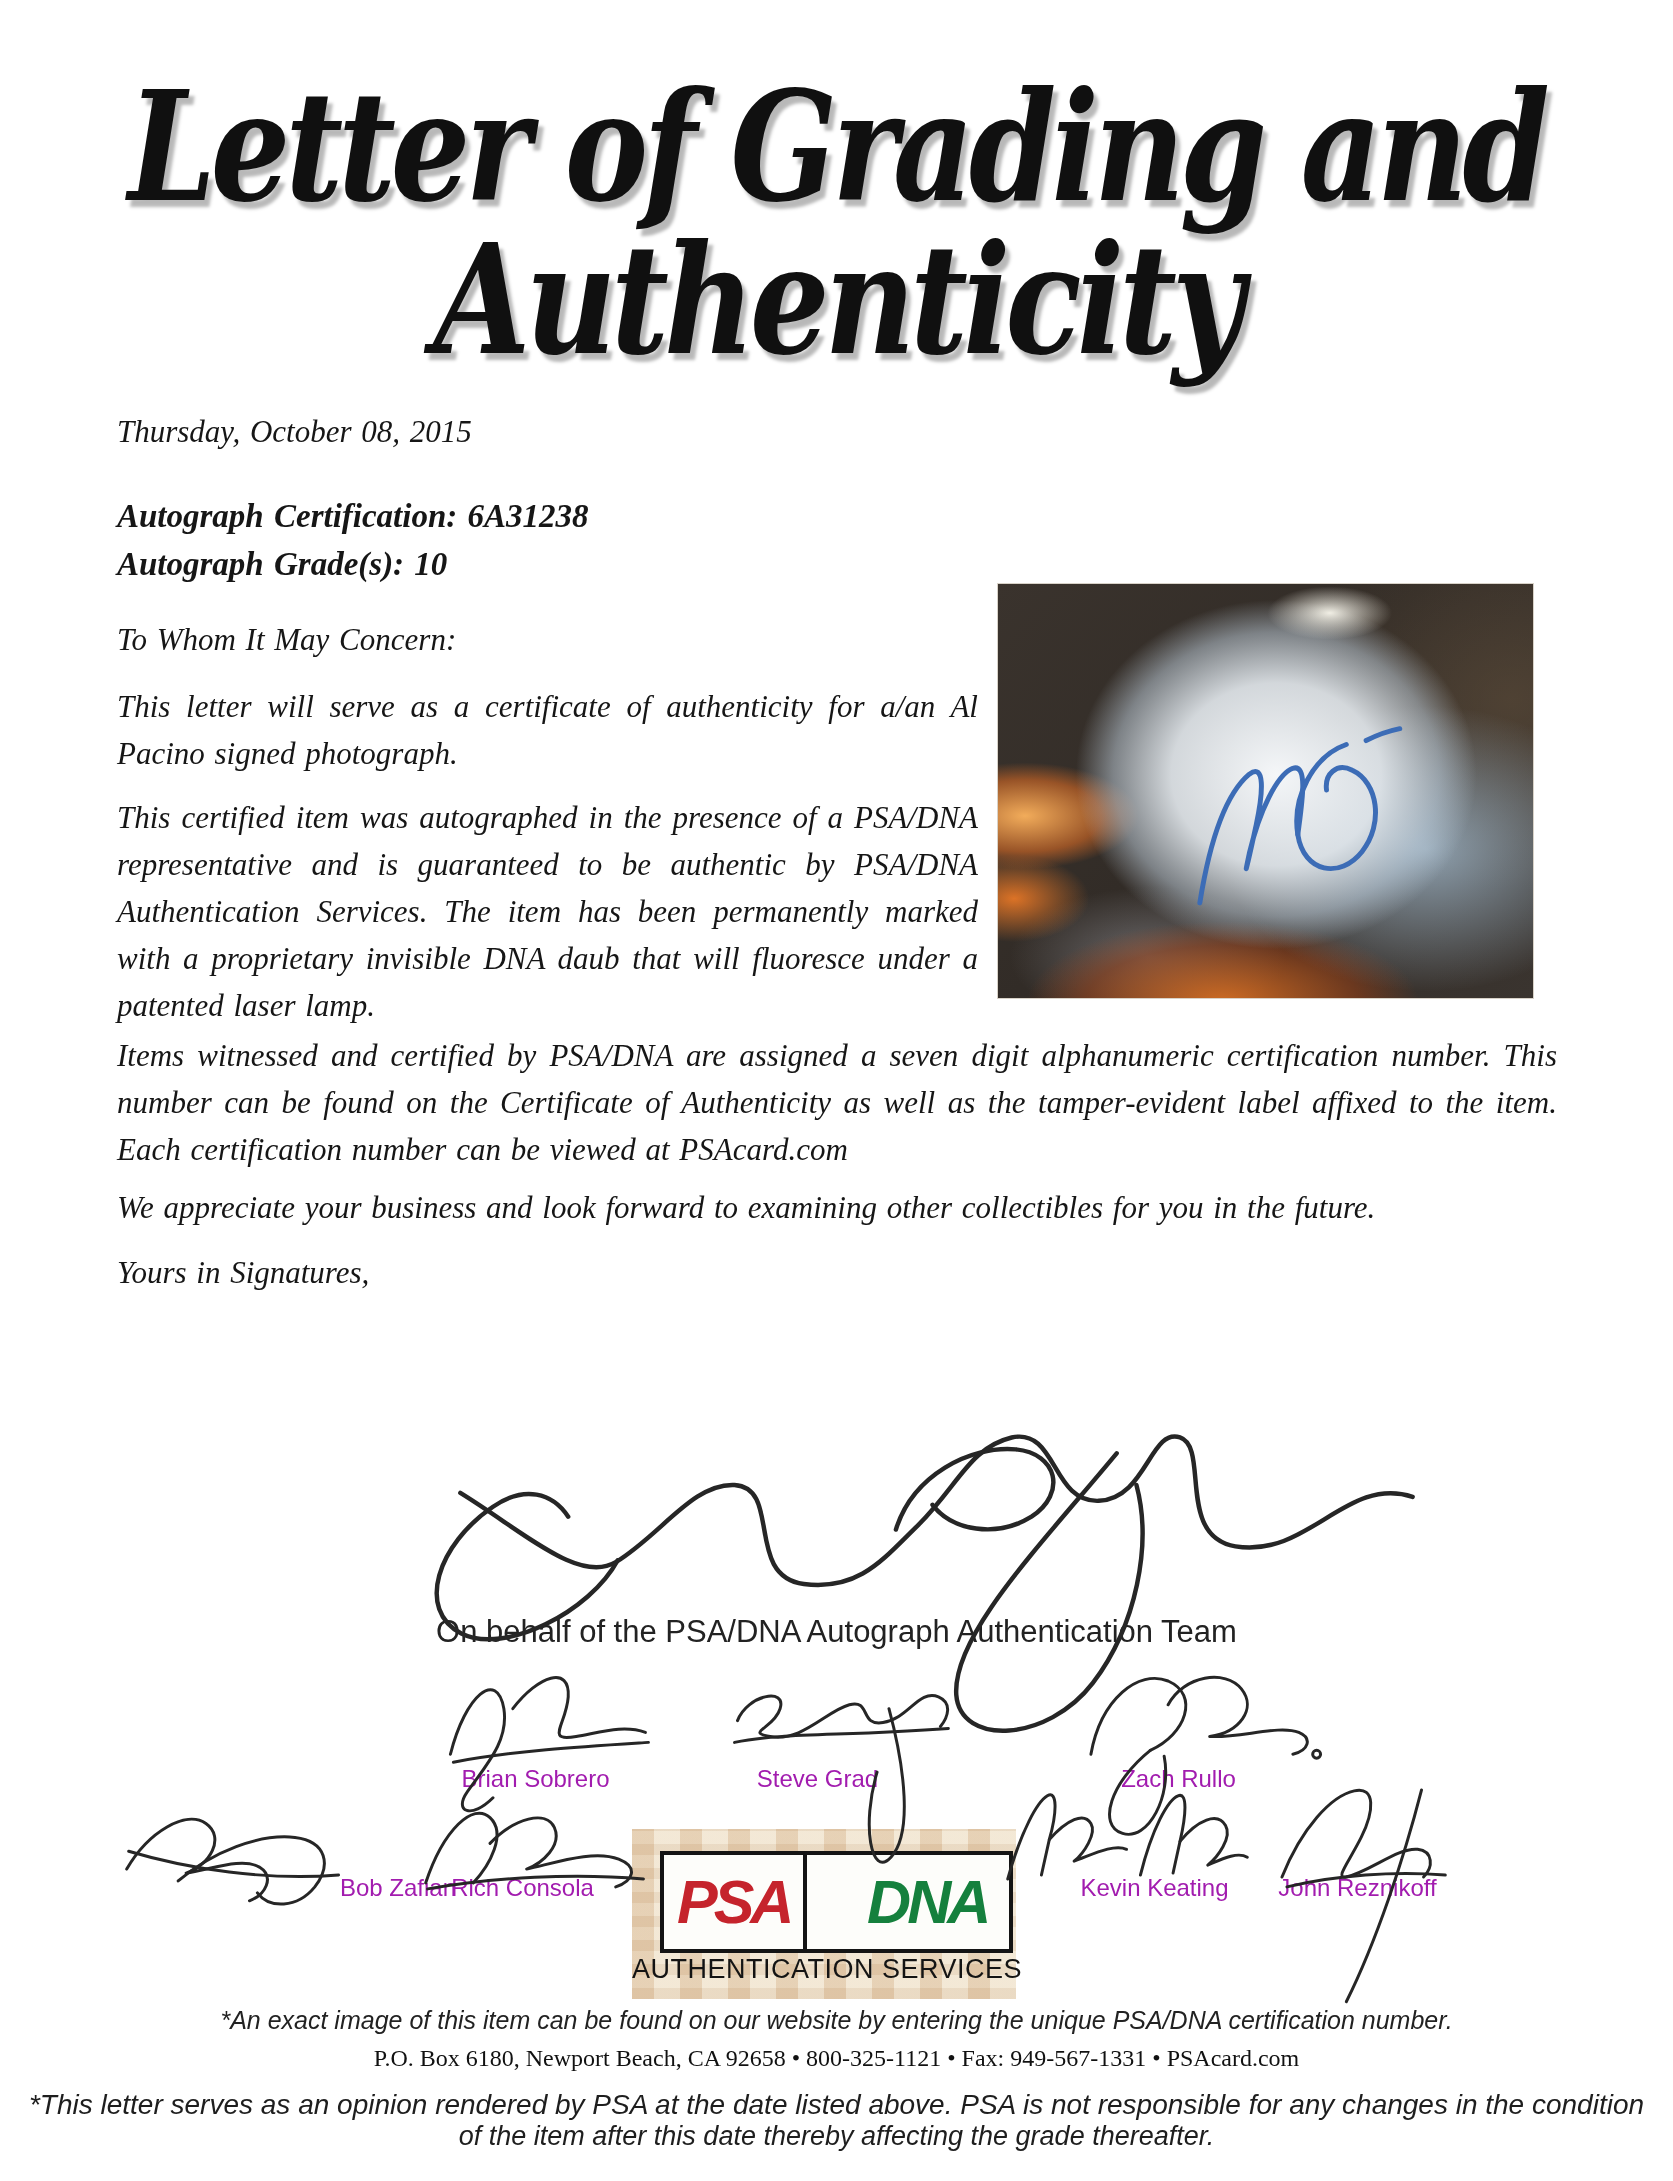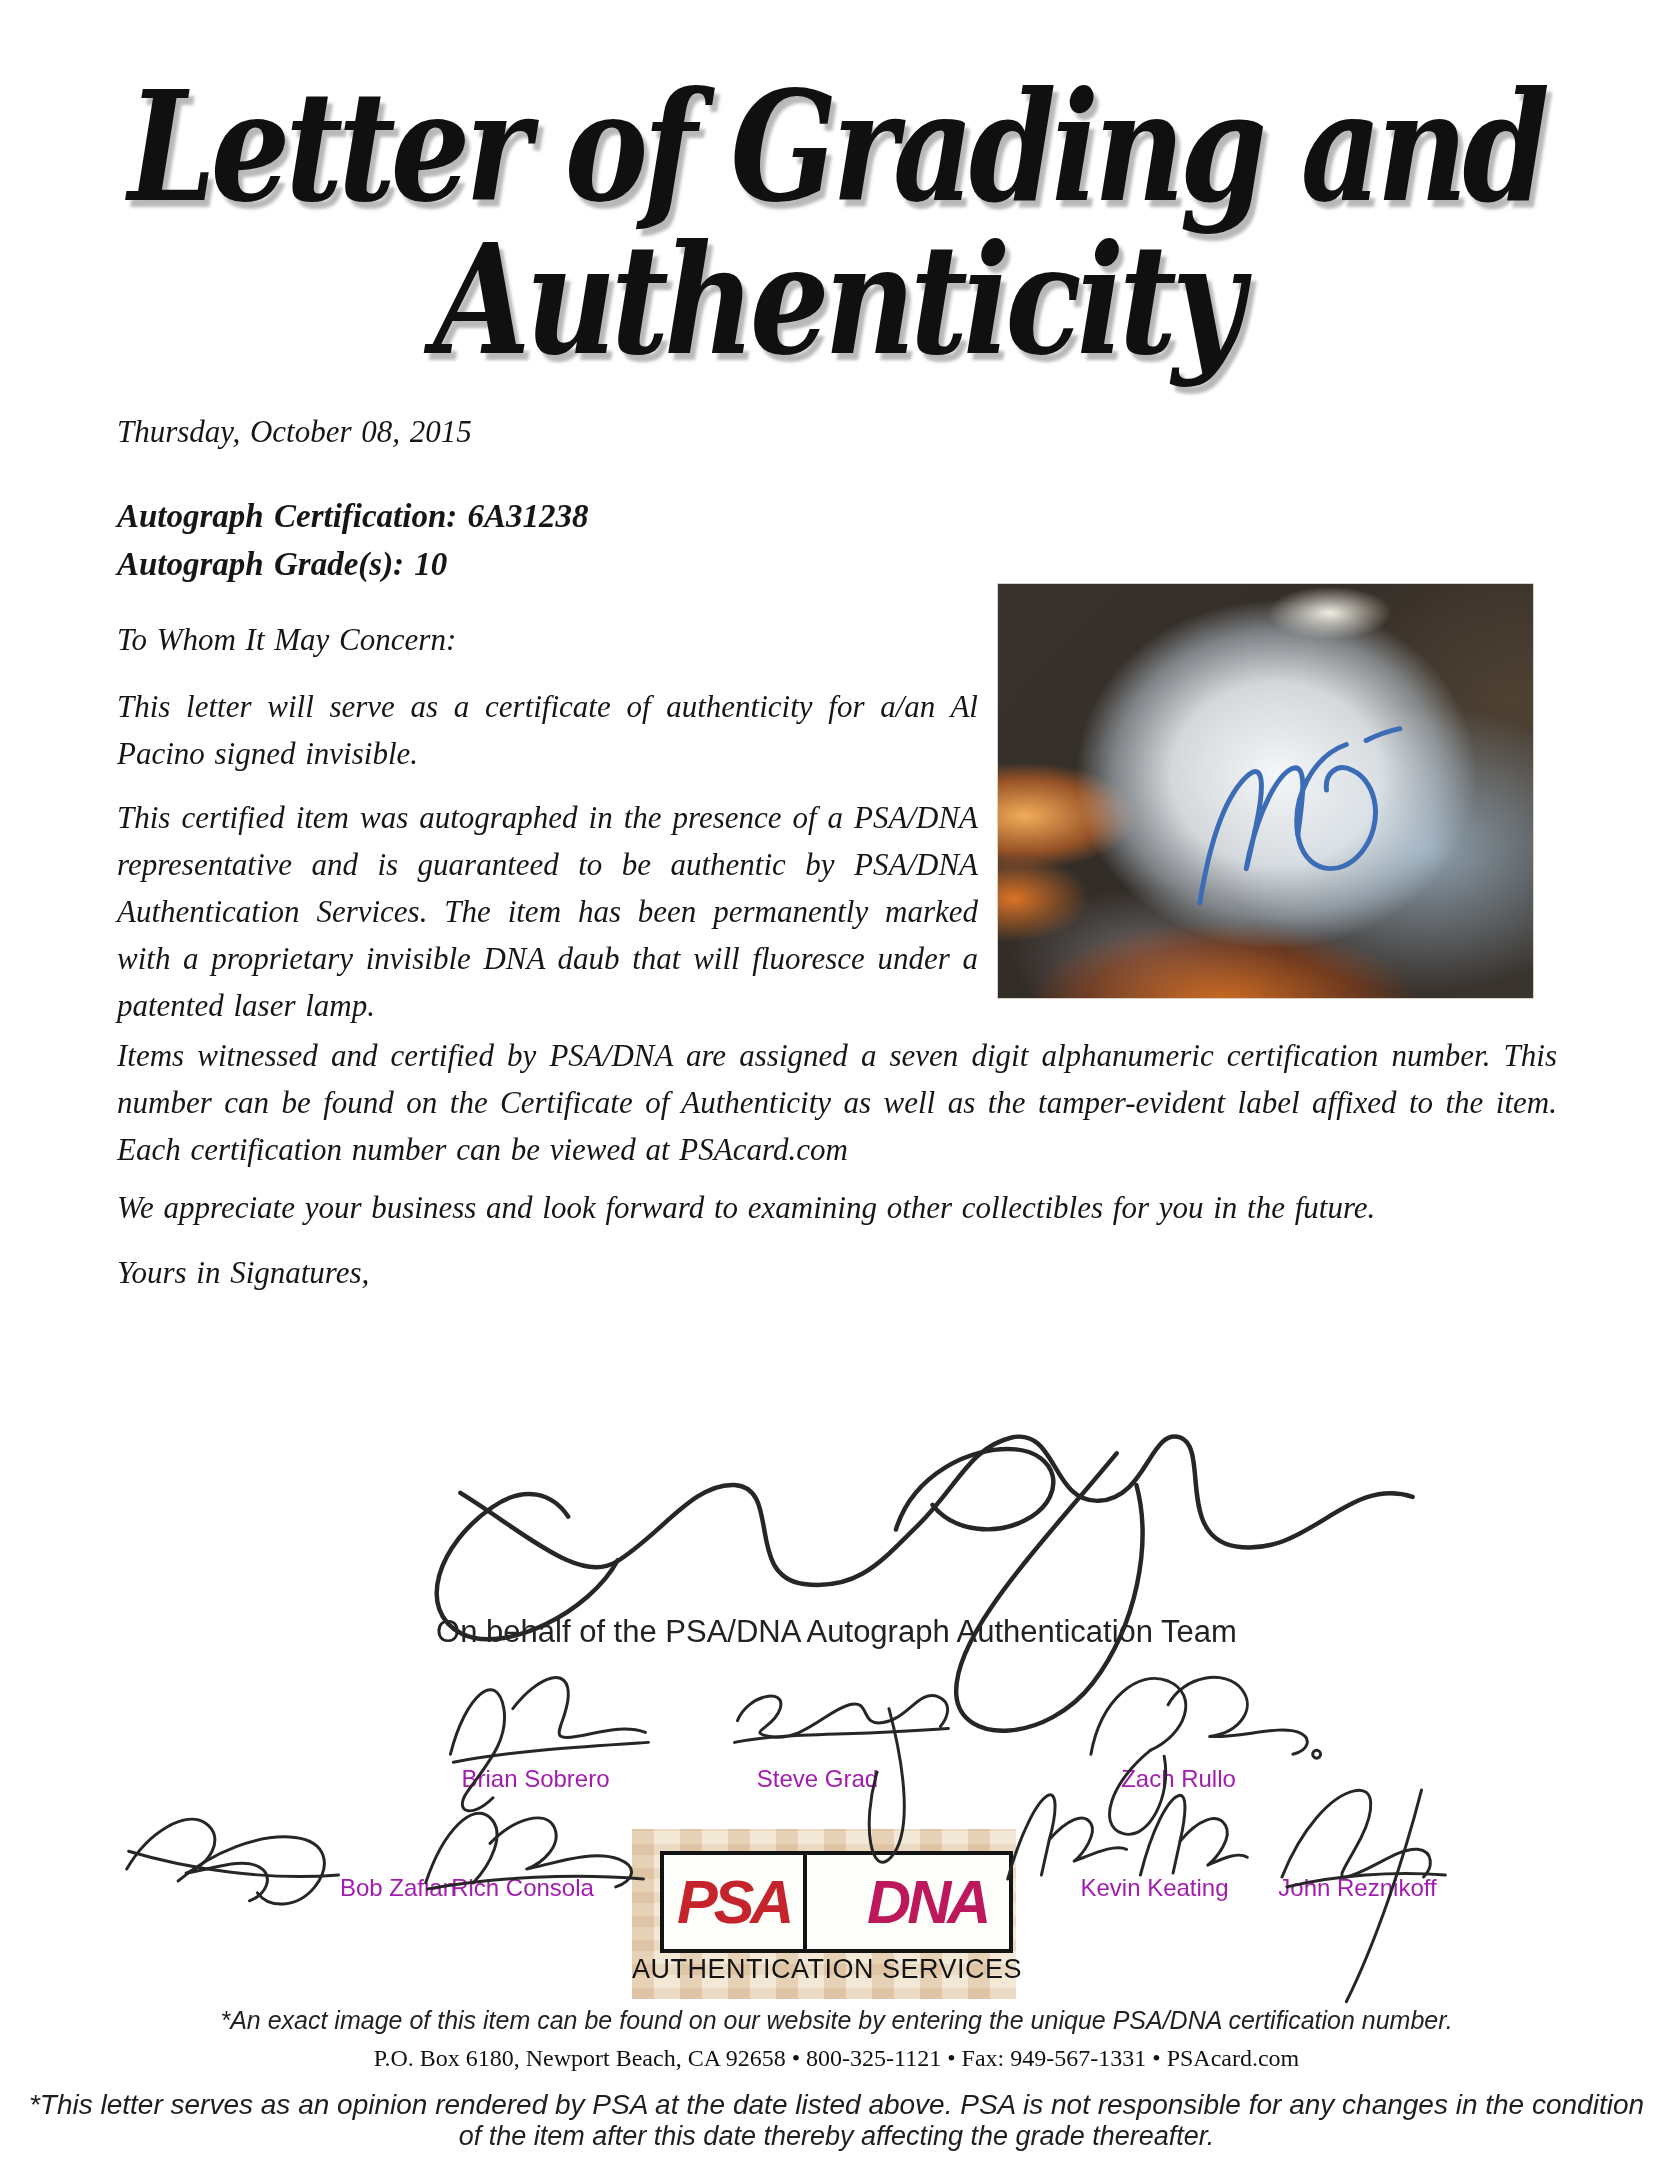--- a/index.html
+++ b/index.html
@@ -73,21 +73,21 @@
     position:absolute;left:28px;top:22px;width:345px;height:94px;
     background:#fdfdfa;border:4px solid #141414;display:flex;
   }
   .logo-cell{
     display:flex;align-items:center;justify-content:center;
     font-family:"Liberation Sans", sans-serif;
     font-weight:bold;font-style:italic;
     font-size:61px;letter-spacing:-4px;
   }
   .cell-psa{width:46%;border-right:4px solid #141414;color:#c5242c;}
-  .cell-dna{width:54%;color:#be185d;padding-left:38px;}
+  .cell-dna{width:54%;color:#15803d;padding-left:38px;}
   .logo-sub{
     position:absolute;left:0;top:125px;width:100%;
     text-align:center;font-family:"Liberation Sans", sans-serif;
     font-size:27px;color:#141414;letter-spacing:0.5px;white-space:nowrap;
   }
   
   .footer-line{position:absolute;left:0;width:100%;text-align:center;}
   #footer-note{top:2006px;font-size:25px;font-style:italic;color:#222;}
   #footer-address{top:2045px;font-size:24px;color:#111;}
   #footer-disc1{top:2089px;font-size:28px;font-style:italic;color:#1e1e1e;}
@@ -105,21 +105,21 @@
 <div class="page">
 
   <div id="title1" class="title-line">Letter of Grading and</div>
   <div id="title2" class="title-line">Authenticity</div>
 
   <div class="body-text" style="top:408px;">Thursday, October 08, 2015</div>
   <div class="body-text bold-line" style="top:493px;">Autograph Certification: 6A31238</div>
   <div class="body-text bold-line" style="top:541px;">Autograph Grade(s): 10</div>
   <div class="body-text" style="top:616px;">To Whom It May Concern:</div>
 
-  <div class="body-text narrow" style="top:683px;">This letter will serve as a certificate of authenticity for a/an Al Pacino signed invisible.</div>
+  <div class="body-text narrow" style="top:683px;">This letter will serve as a certificate of authenticity for a/an Al Pacino signed photograph.</div>
   <div class="body-text narrow" style="top:794px;">This certified item was autographed in the presence of a PSA/DNA representative and is guaranteed to be authentic by PSA/DNA Authentication Services.  The item has been permanently marked with a proprietary invisible DNA daub that will fluoresce under a patented laser lamp.</div>
   <div class="body-text wide" style="top:1032px;">Items witnessed and certified by PSA/DNA are assigned a seven digit alphanumeric certification number.  This number can be found on the Certificate of Authenticity as well as the tamper-evident label affixed to the item.  Each certification number can be viewed at PSAcard.com</div>
   <div class="body-text wide" style="top:1184px;">We appreciate your business and look forward to examining other collectibles for you in the future.</div>
   <div class="body-text" style="top:1249px;">Yours in Signatures,</div>
 
   <div class="photo"></div>
 
   <div id="on-behalf" class="sans">On behalf of the PSA/DNA Autograph Authentication Team</div>
 
   <div class="signer-name sans" style="left:397px;top:1765px;">Brian Sobrero</div>

